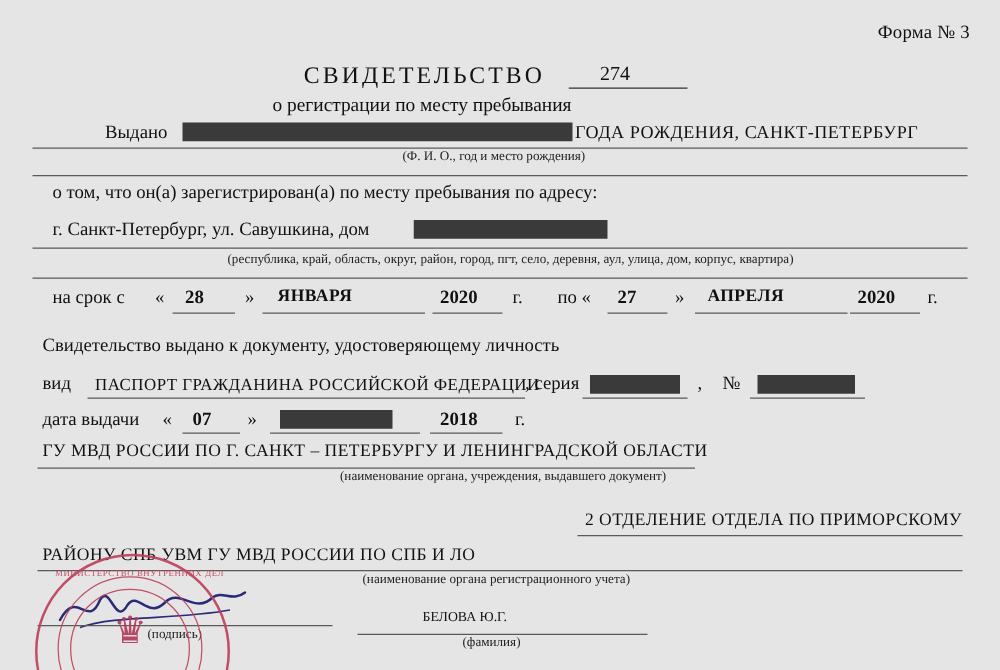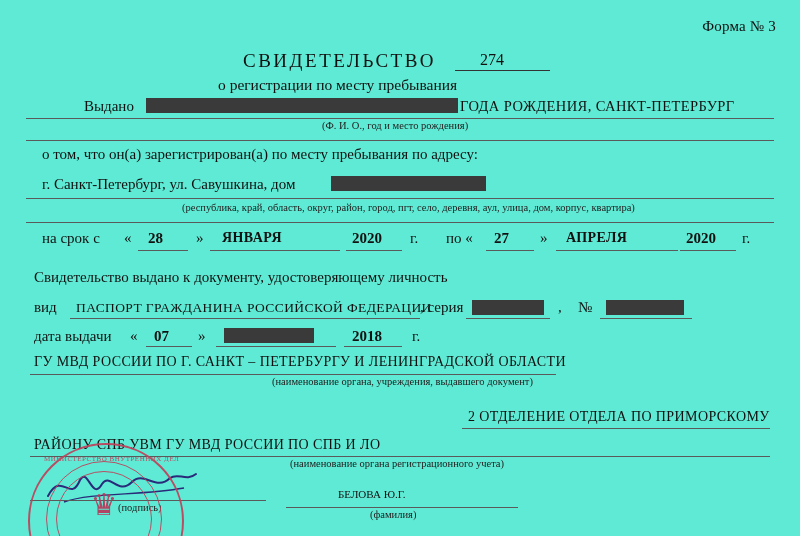--- a/index.html
+++ b/index.html
@@ -12,21 +12,21 @@
     background: #ffffff;
     font-family: "Liberation Serif", serif;
     color: #111111;
     overflow: hidden;
     position: relative;
   }
   .page {
     position: relative;
     width: 800px;
     height: 536px;
-    background: #5eead4;
+    background: #e5e5e5;
   }
   
   .form-no {
     position: absolute;
     right: 24px;
     top: 18px;
     font-size: 15px;
     letter-spacing: 0.2px;
   }
   

